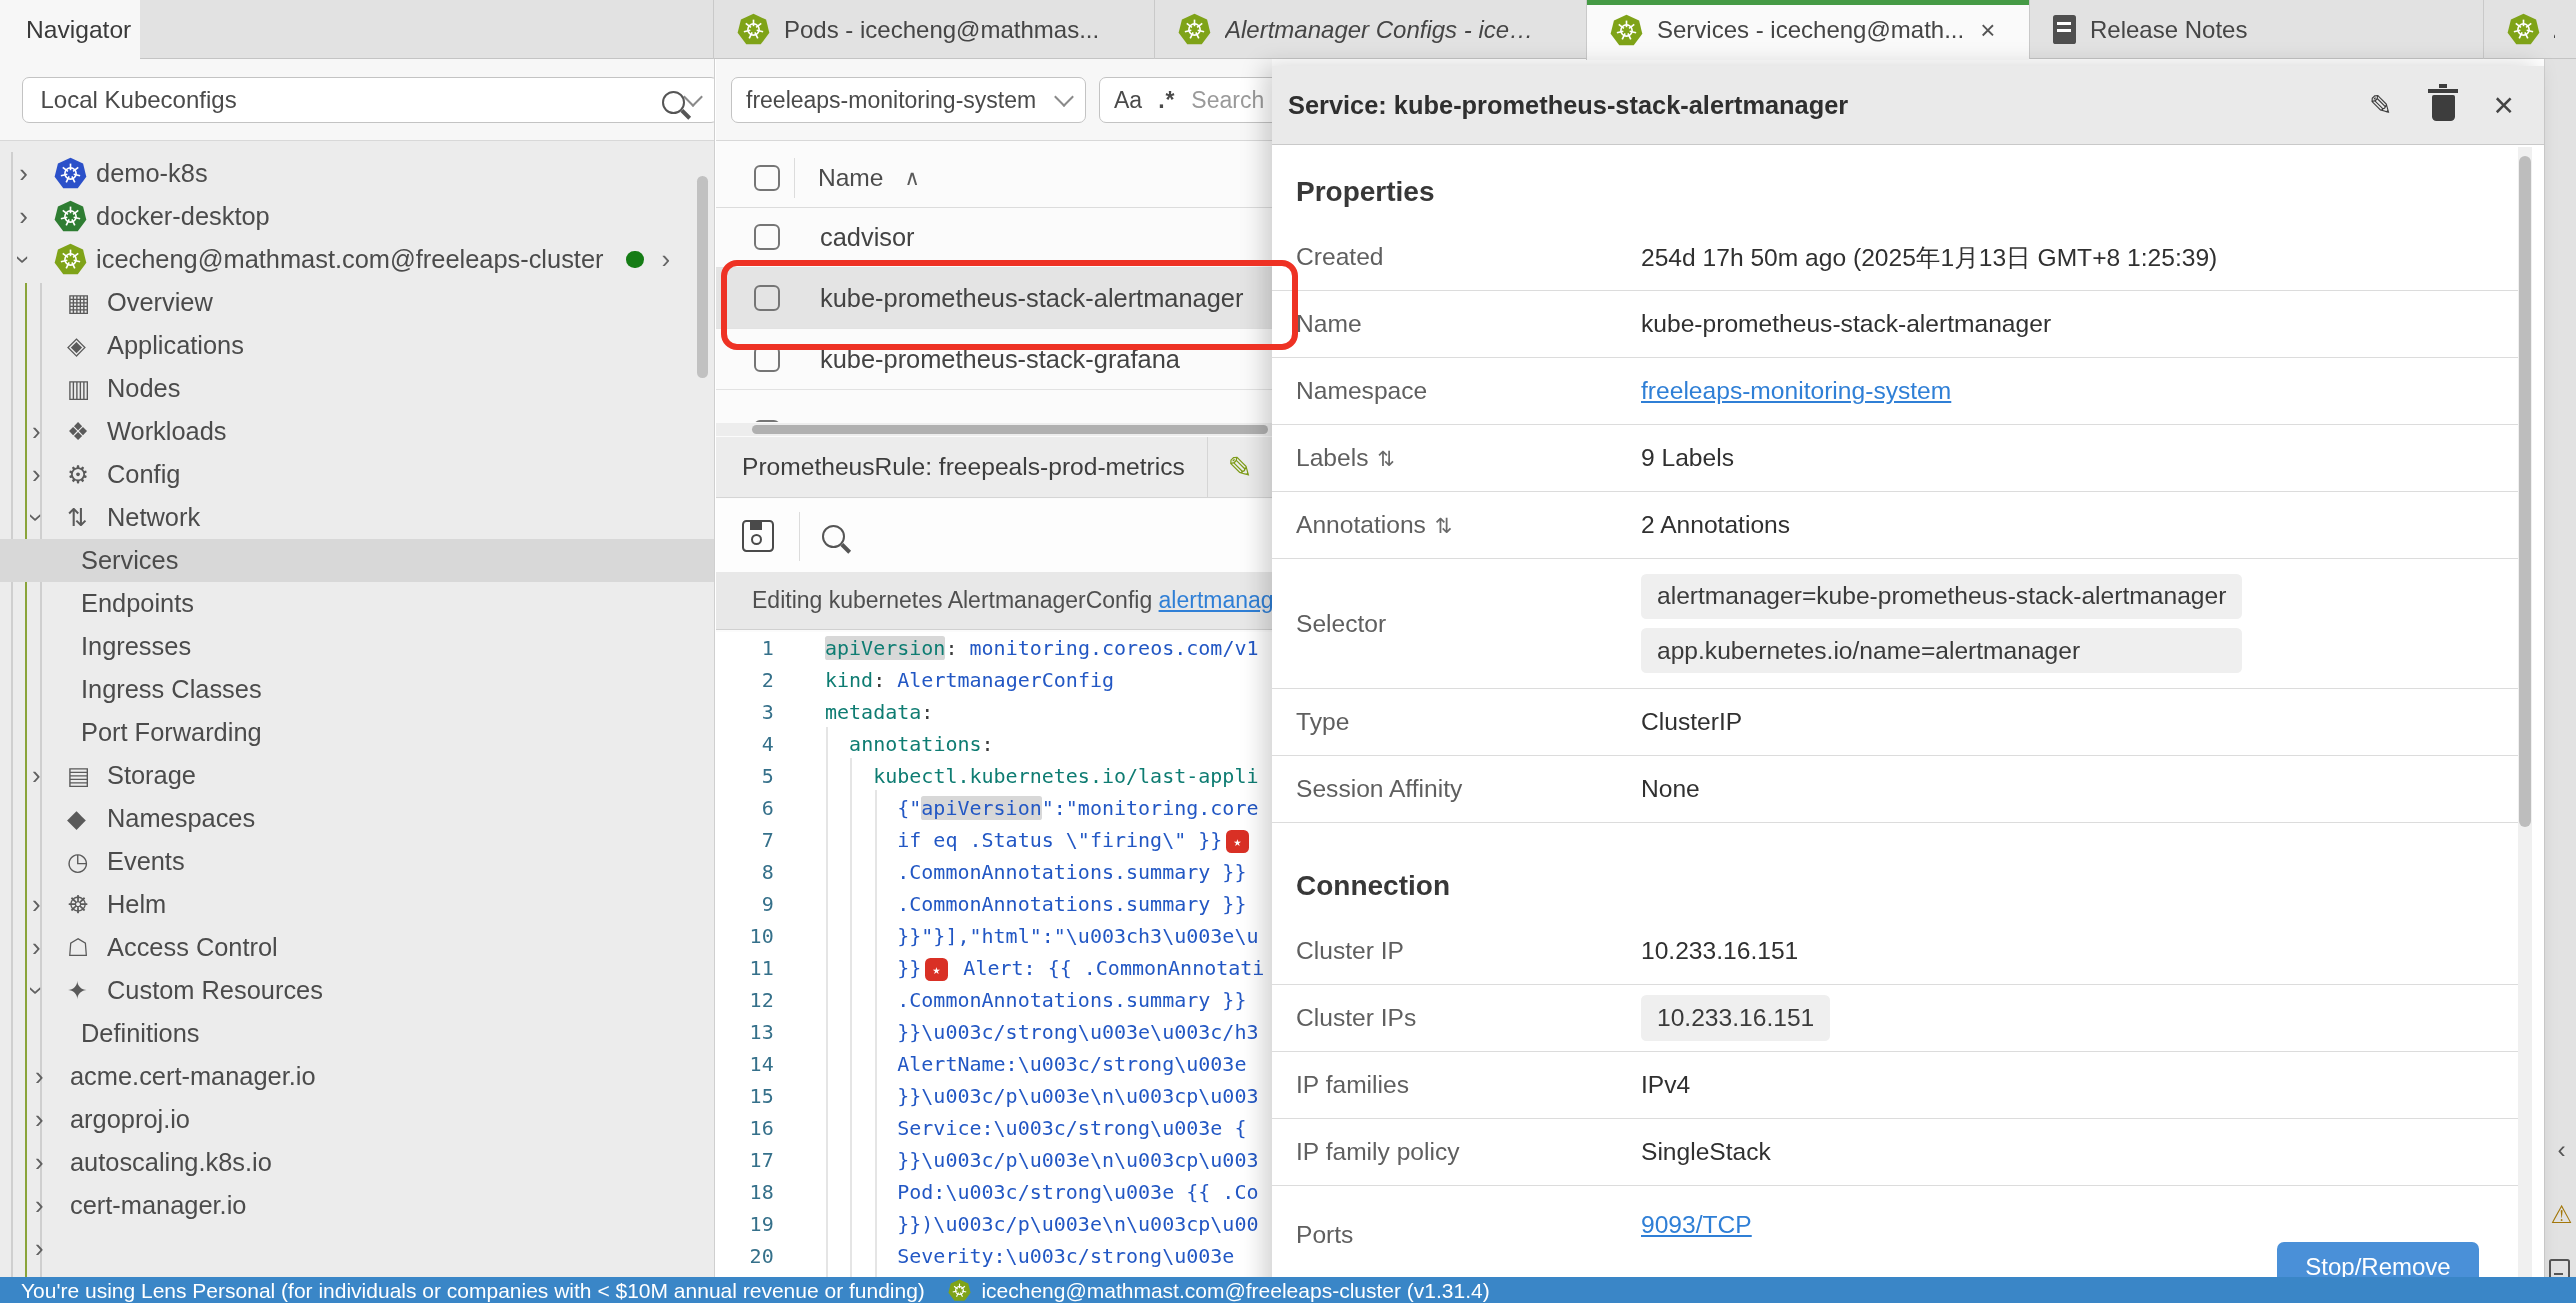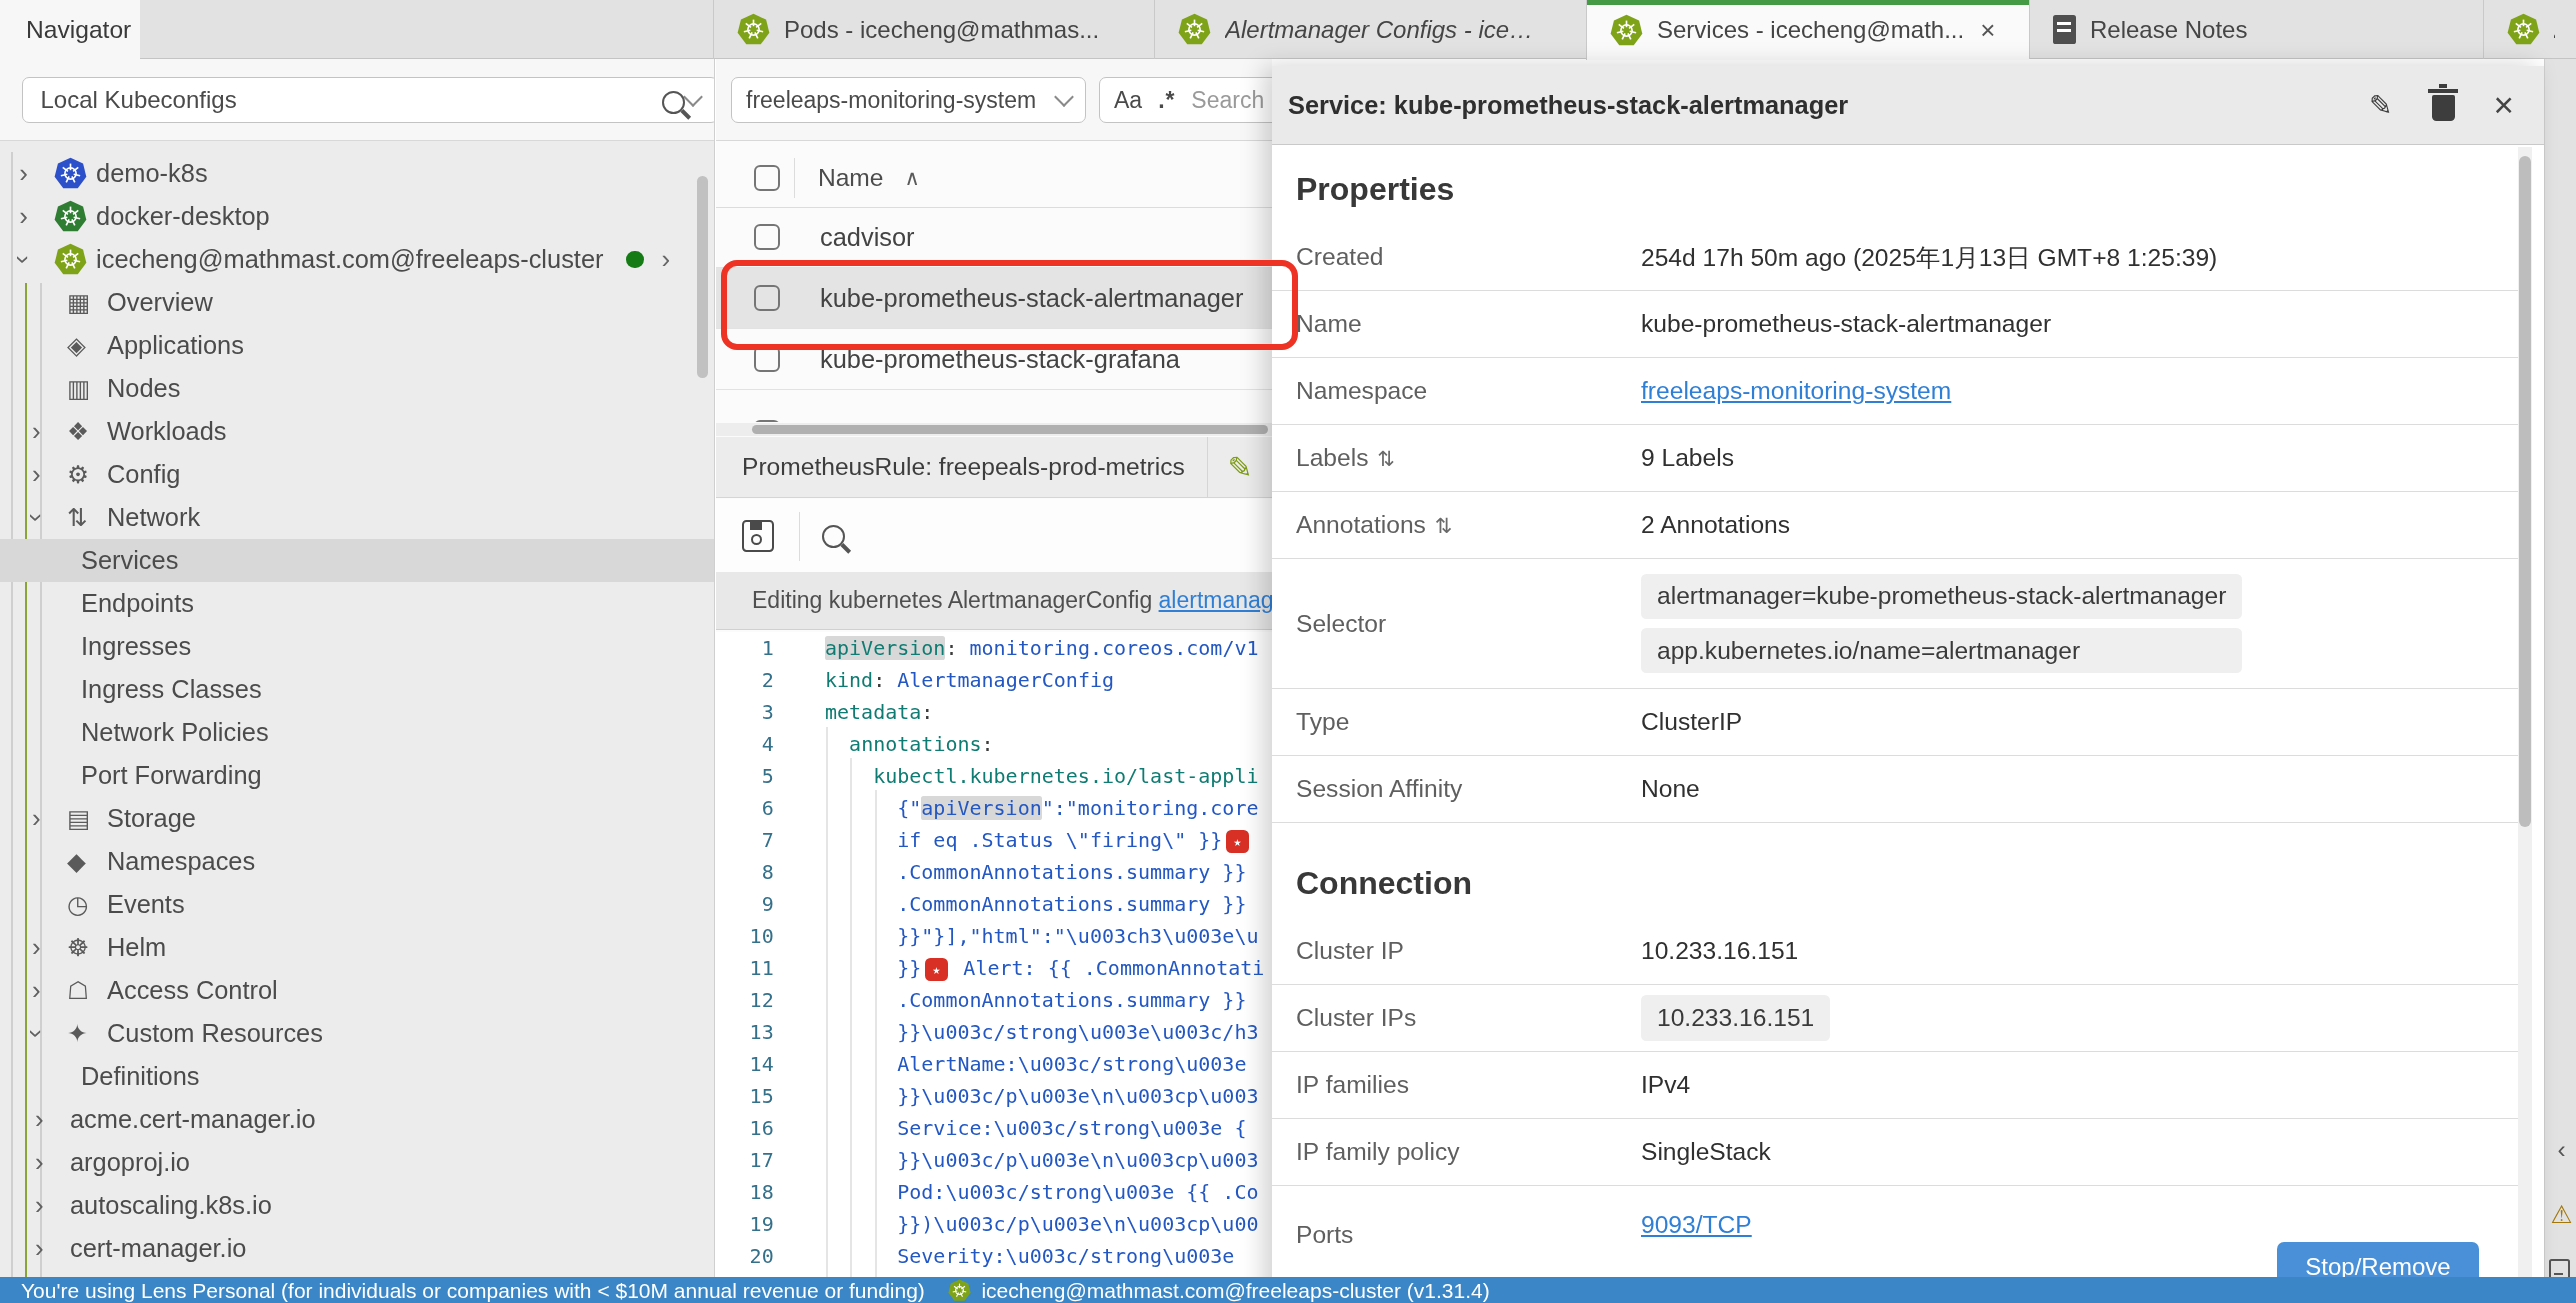--- a/index.html
+++ b/index.html
@@ -146,21 +146,21 @@
   .p-title { margin-left:16px; font-size:25.4px; font-weight:bold; color:#2f2f2f; flex:1;
     white-space:nowrap; overflow:hidden; }
   .p-hicon { font-size:28px; color:#3d3d3d; margin-right:39px; cursor:pointer; }
   .trash { width:23px; height:26px; background:#3d3d3d; border-radius:1.8px 1.8px 4.4px 4.4px;
     position:relative; margin-right:39px; margin-top:5.3px; cursor:pointer; }
   .trash::before { content:""; position:absolute; left:-3.5px; top:-6.1px; width:30px; height:4.4px; background:#3d3d3d; }
   .trash::after { content:""; position:absolute; left:7px; top:-10.5px; width:8.8px; height:3.5px; background:#3d3d3d; }
   .p-close { font-size:35px; color:#444; margin-right:30px; cursor:pointer; }
   .p-body { position:absolute; left:0; top:81px; width:1249px; bottom:0; overflow:hidden; }
   .p-head { height:77px; display:flex; align-items:flex-end; padding:0 0 16px 24px;
-    font-size:32px; font-weight:bold; color:#383838; }
+    font-size:28px; font-weight:bold; color:#383838; }
   .p-head.conn { height:95px; }
   .p-row { display:flex; border-bottom:1.8px solid #dcdcdc; min-height:67px; align-items:center; }
   .p-label { width:369px; flex:0 0 auto; padding-left:24px; font-size:24.6px; color:#5f5f5f; }
   .p-label .sort-ic { font-size:21px; color:#6a6a6a; margin-left:8.8px; }
   .p-value { font-size:24.6px; color:#303030; }
   .p-value a, a.p-link { color:#2f7fd6; text-decoration:underline; }
   .badge { display:inline-block; background:#efefef; border-radius:5.3px; padding:8.8px 16px;
     font-size:24.6px; color:#3a3a3a; }
   .sel-row { height:130px; }
   .sel-badges { display:flex; flex-direction:column; gap:8.8px; }
@@ -390,25 +390,20 @@
 
       </div>
       <div class="trow l3">
 
         <span class="tlabel">Ingresses</span>
 
       </div>
       <div class="trow l3">
 
         <span class="tlabel">Ingress Classes</span>
-
-      </div>
-      <div class="trow l3">
-
-        <span class="tlabel">Network Policies</span>
 
       </div>
       <div class="trow l3">
 
         <span class="tlabel">Port Forwarding</span>
 
       </div>
       <div class="trow l2">
         <span class="chev r"></span>
 

